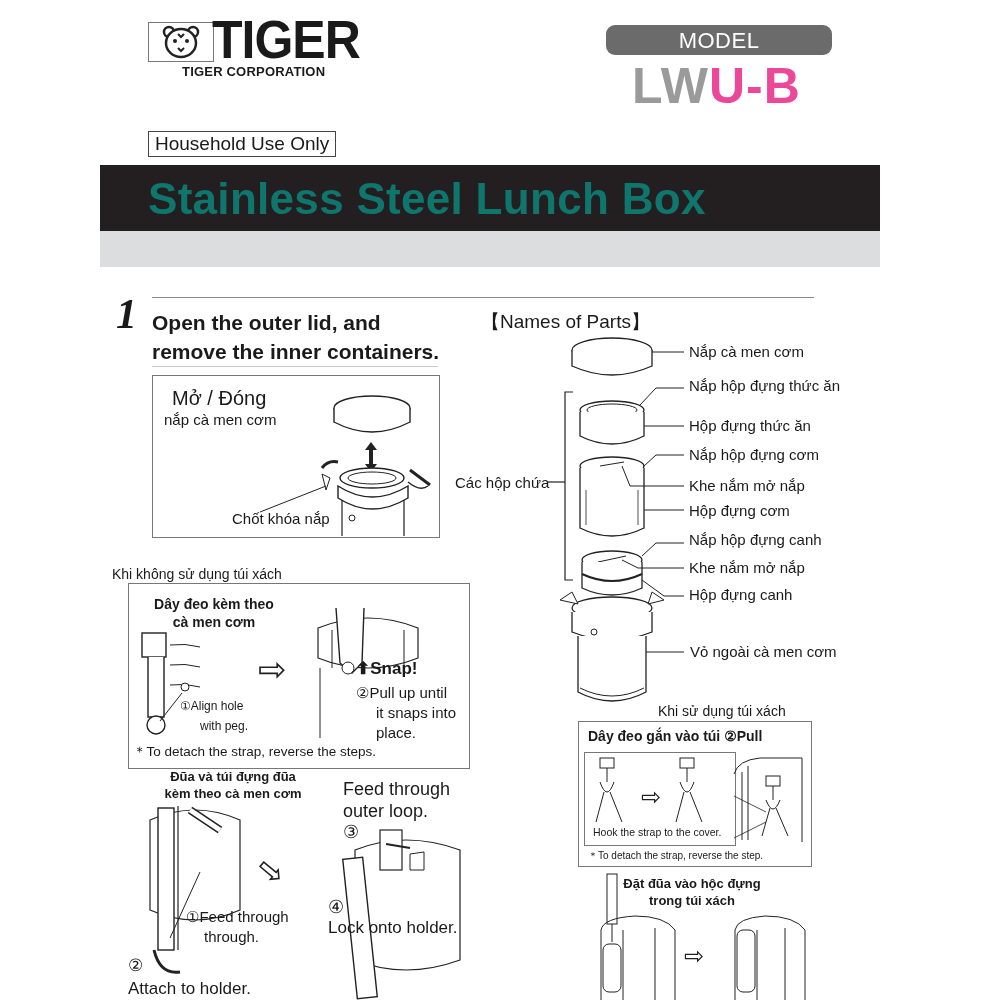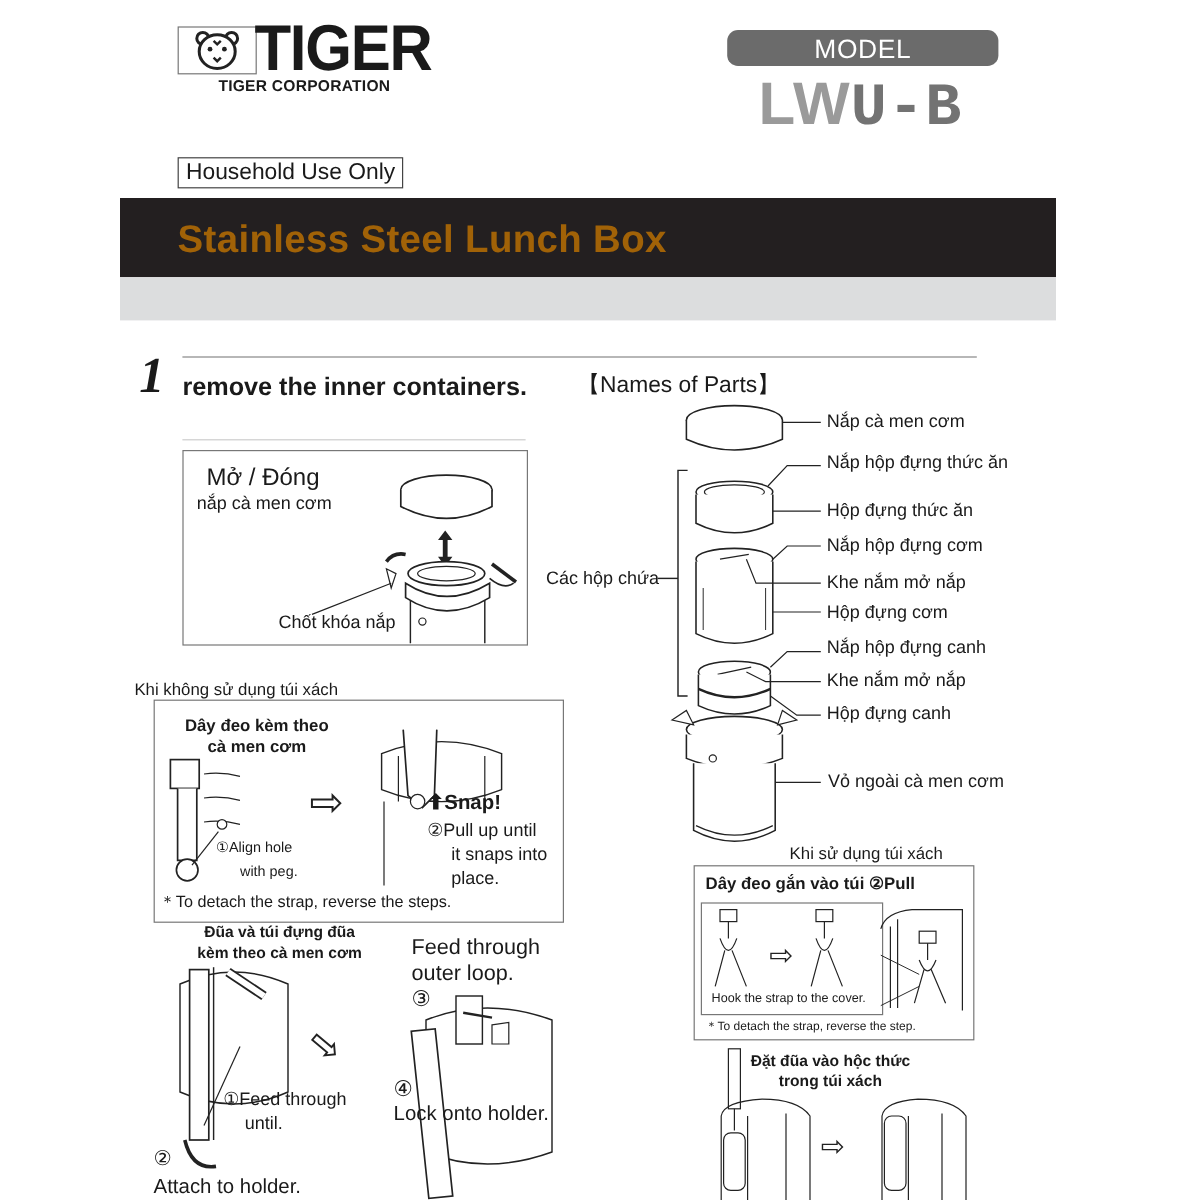--- a/index.html
+++ b/index.html
@@ -6,25 +6,25 @@
   body { width:1000px; height:1000px; position:relative; overflow:hidden; font-family:"Liberation Sans", sans-serif; color:#1a1a1a; }
   .abs { position:absolute; }
 
   
   .logo-box { left:148px; top:22px; width:64px; height:38px; border:1px solid #777; display:flex; align-items:center; justify-content:center; }
   .logo-word { left:212px; top:12px; font-size:50px; font-weight:bold; letter-spacing:-1px; color:#1a1a1a; line-height:56px; transform:scaleY(1.08); }
   .logo-sub { left:182px; top:64px; font-size:13px; font-weight:bold; letter-spacing:0.2px; }
   .model-pill { left:606px; top:25px; width:226px; height:30px; background:#6b6b6b; border-radius:9px; color:#fff; font-size:22px; text-align:center; line-height:31px; letter-spacing:0.5px; }
   .model-num { left:632px; top:58px; font-size:50px; font-weight:bold; line-height:56px; letter-spacing:1px; }
   .model-num .grey { color:#9a9a9a; }
-  .model-num .dark { color:#737373;font-family:Liberation Mono, monospace; }
+  .model-num .dark { color:#ec4899; }
 
   .household { left:148px; top:131px; border:1px solid #444; padding:1px 6px; font-size:19px; line-height:22px; }
   .title-bar { left:100px; top:165px; width:780px; height:66px; background:#231f20; }
-  .title-text { left:148px; top:174px; font-size:32px; font-weight:bold; color:#a16207; line-height:50px; letter-spacing:0.3px; }
+  .title-text { left:148px; top:174px; font-size:44px; font-weight:bold; color:#0f766e; line-height:50px; letter-spacing:0.3px; }
   .grey-bar { left:100px; top:231px; width:780px; height:36px; background:#dcddde; }
 
   
   .step-num { left:116px; top:292px; font-family:"Liberation Serif", serif; font-style:italic; font-weight:bold; font-size:42px; line-height:44px; }
   .rule-top { left:152px; top:297px; width:662px; height:1px; background:#888; }
   .step-title { left:152px; top:308px; font-size:21px; font-weight:bold; line-height:29px; }
 
   
   .box1 { left:152px; top:375px; width:286px; height:161px; border:1px solid #777; }
   .txt { font-size:15px; line-height:18px; white-space:nowrap; }
@@ -58,20 +58,21 @@
 <div class="abs model-num"><span class="grey">LW</span><span class="dark">U-B</span></div>
 
 <div class="abs household">Household Use Only</div>
 <div class="abs title-bar"></div>
 <div class="abs title-text">Stainless Steel Lunch Box</div>
 <div class="abs grey-bar"></div>
 
 <div class="abs step-num">1</div>
 <div class="abs rule-top"></div>
 <div class="abs step-title">
+  <div>Open the outer lid, and</div>
   <div>remove the inner containers.</div>
 </div>
 <div class="abs" style="left:152px;top:366px;width:286px;height:1px;background:#ccc"></div>
 
 <div class="abs box1"></div>
 <div class="abs" style="left:172px;top:386px;font-size:20px;line-height:24px">Mở / Đóng</div>
 <div class="abs txt" style="left:164px;top:411px">nắp cà men cơm</div>
 <div class="abs txt" style="left:232px;top:510px">Chốt khóa nắp</div>
 <svg style="left:300px;top:390px" width="140" height="146" viewBox="0 0 140 146">
   <ellipse cx="72" cy="18" rx="38" ry="12" fill="#fff" stroke="#222" stroke-width="1.4"></ellipse>
@@ -186,21 +187,21 @@
   <path d="M50 10 L80 30" stroke="#222" stroke-width="8"></path>
   <path d="M50 10 L80 30" stroke="#fff" stroke-width="5"></path>
   <rect x="18" y="8" width="16" height="142" fill="#fff" stroke="#222" stroke-width="1.4"></rect>
   <path d="M38 6 L38 150" stroke="#222" stroke-width="1.2"></path>
   <path d="M14 150 Q20 175 40 172" fill="none" stroke="#222" stroke-width="3"></path>
   <path d="M30 138 L60 72" stroke="#222" stroke-width="1"></path>
 </svg>
 <div class="abs" style="left:258px;top:855px;font-size:32px;line-height:32px;transform:rotate(40deg);color:#222">⇨</div>
 <div class="abs" style="left:186px;top:907px;font-size:15px;line-height:20px">
   <div>①Feed through</div>
-  <div style="padding-left:18px">until.</div>
+  <div style="padding-left:18px">through.</div>
 </div>
 <div class="abs" style="left:128px;top:956px;font-size:17px;line-height:20px">②</div>
 <div class="abs" style="left:128px;top:979px;font-size:17px;line-height:20px">Attach to holder.</div>
 
 <div class="abs" style="left:343px;top:778px;font-size:18px;line-height:22px">
   <div>Feed through</div>
   <div>outer loop.</div>
 </div>
 <svg style="left:340px;top:830px" width="130" height="170" viewBox="0 0 130 170">
   <path d="M15 20 Q65 0 120 20 L120 130 Q65 150 15 130 Z" fill="#fff" stroke="#222" stroke-width="1.2"></path>
@@ -225,21 +226,21 @@
   <path d="M144 22 Q148 8 170 6 L212 6 L212 90 M152 20 L152 88 M158 14 L158 88" fill="none" stroke="#222" stroke-width="1"></path>
   <rect x="176" y="24" width="14" height="10" fill="#fff" stroke="#222"></rect>
   <path d="M183 34 L183 48 M176 48 Q183 66 190 48 M180 56 L172 84 M186 56 L198 84" fill="none" stroke="#222"></path>
   <path d="M144 44 L176 60 M144 86 L176 70" stroke="#222" stroke-width="0.8"></path>
 </svg>
 <div class="abs" style="left:641px;top:785px;font-size:24px;line-height:24px;color:#222">⇨</div>
 <div class="abs txt" style="left:593px;top:826px;font-size:10.5px;line-height:12px">Hook the strap to the cover.</div>
 <div class="abs txt" style="left:588px;top:850px;font-size:10px;line-height:12px">＊To detach the strap, reverse the step.</div>
 
 <div class="abs bold" style="left:622px;top:875px;width:140px;text-align:center;font-size:13px;line-height:17px">
-  <div>Đặt đũa vào hộc thức</div>
+  <div>Đặt đũa vào hộc đựng</div>
   <div>trong túi xách</div>
 </div>
 <svg style="left:595px;top:870px" width="220" height="130" viewBox="0 0 220 130">
   <rect x="12" y="4" width="10" height="50" fill="#fff" stroke="#222"></rect>
   <path d="M17 54 L17 72" stroke="#222"></path>
   <path d="M6 60 Q8 48 40 46 Q70 46 80 60 L80 130 M60 58 L60 130 M6 60 L6 130 M28 60 L28 130" fill="none" stroke="#222" stroke-width="1"></path>
   <rect x="8" y="74" width="18" height="48" rx="6" fill="#fff" stroke="#222"></rect>
   <path d="M140 60 Q142 48 170 46 Q200 46 210 60 L210 130 M190 58 L190 130 M140 60 L140 130 M162 60 L162 130" fill="none" stroke="#222" stroke-width="1"></path>
   <rect x="142" y="60" width="18" height="62" rx="6" fill="#fff" stroke="#222"></rect>
 </svg>

